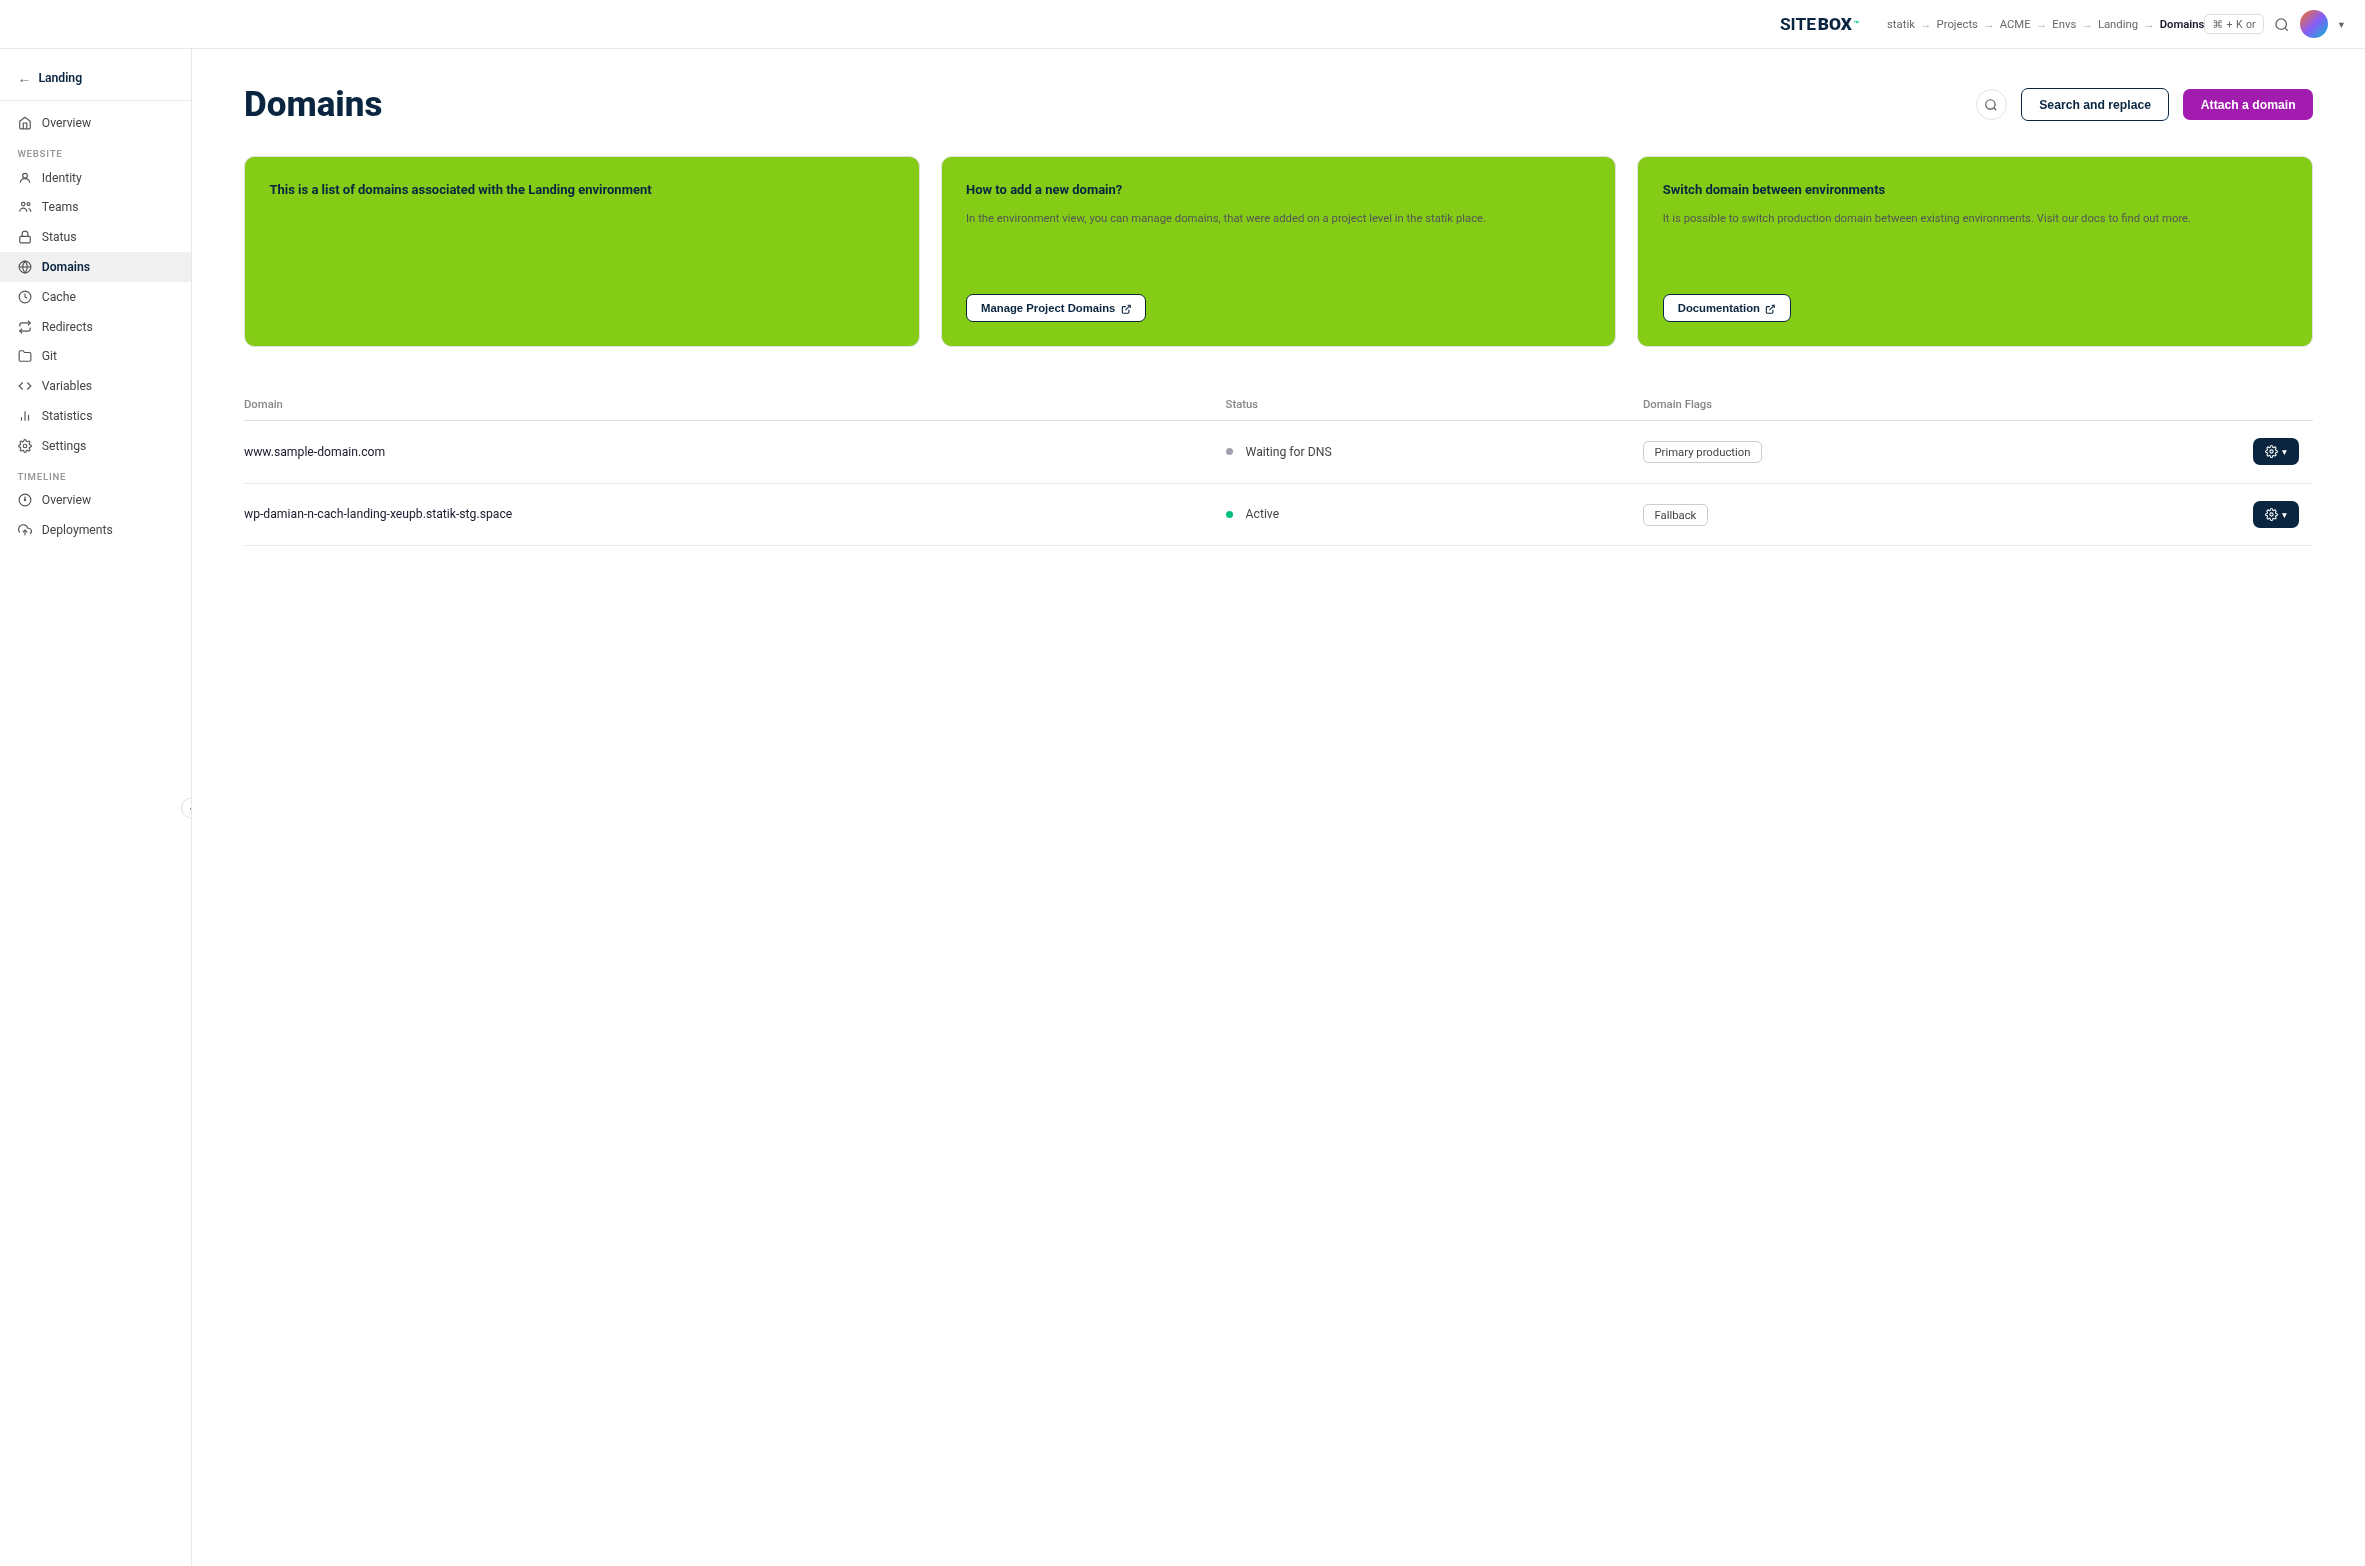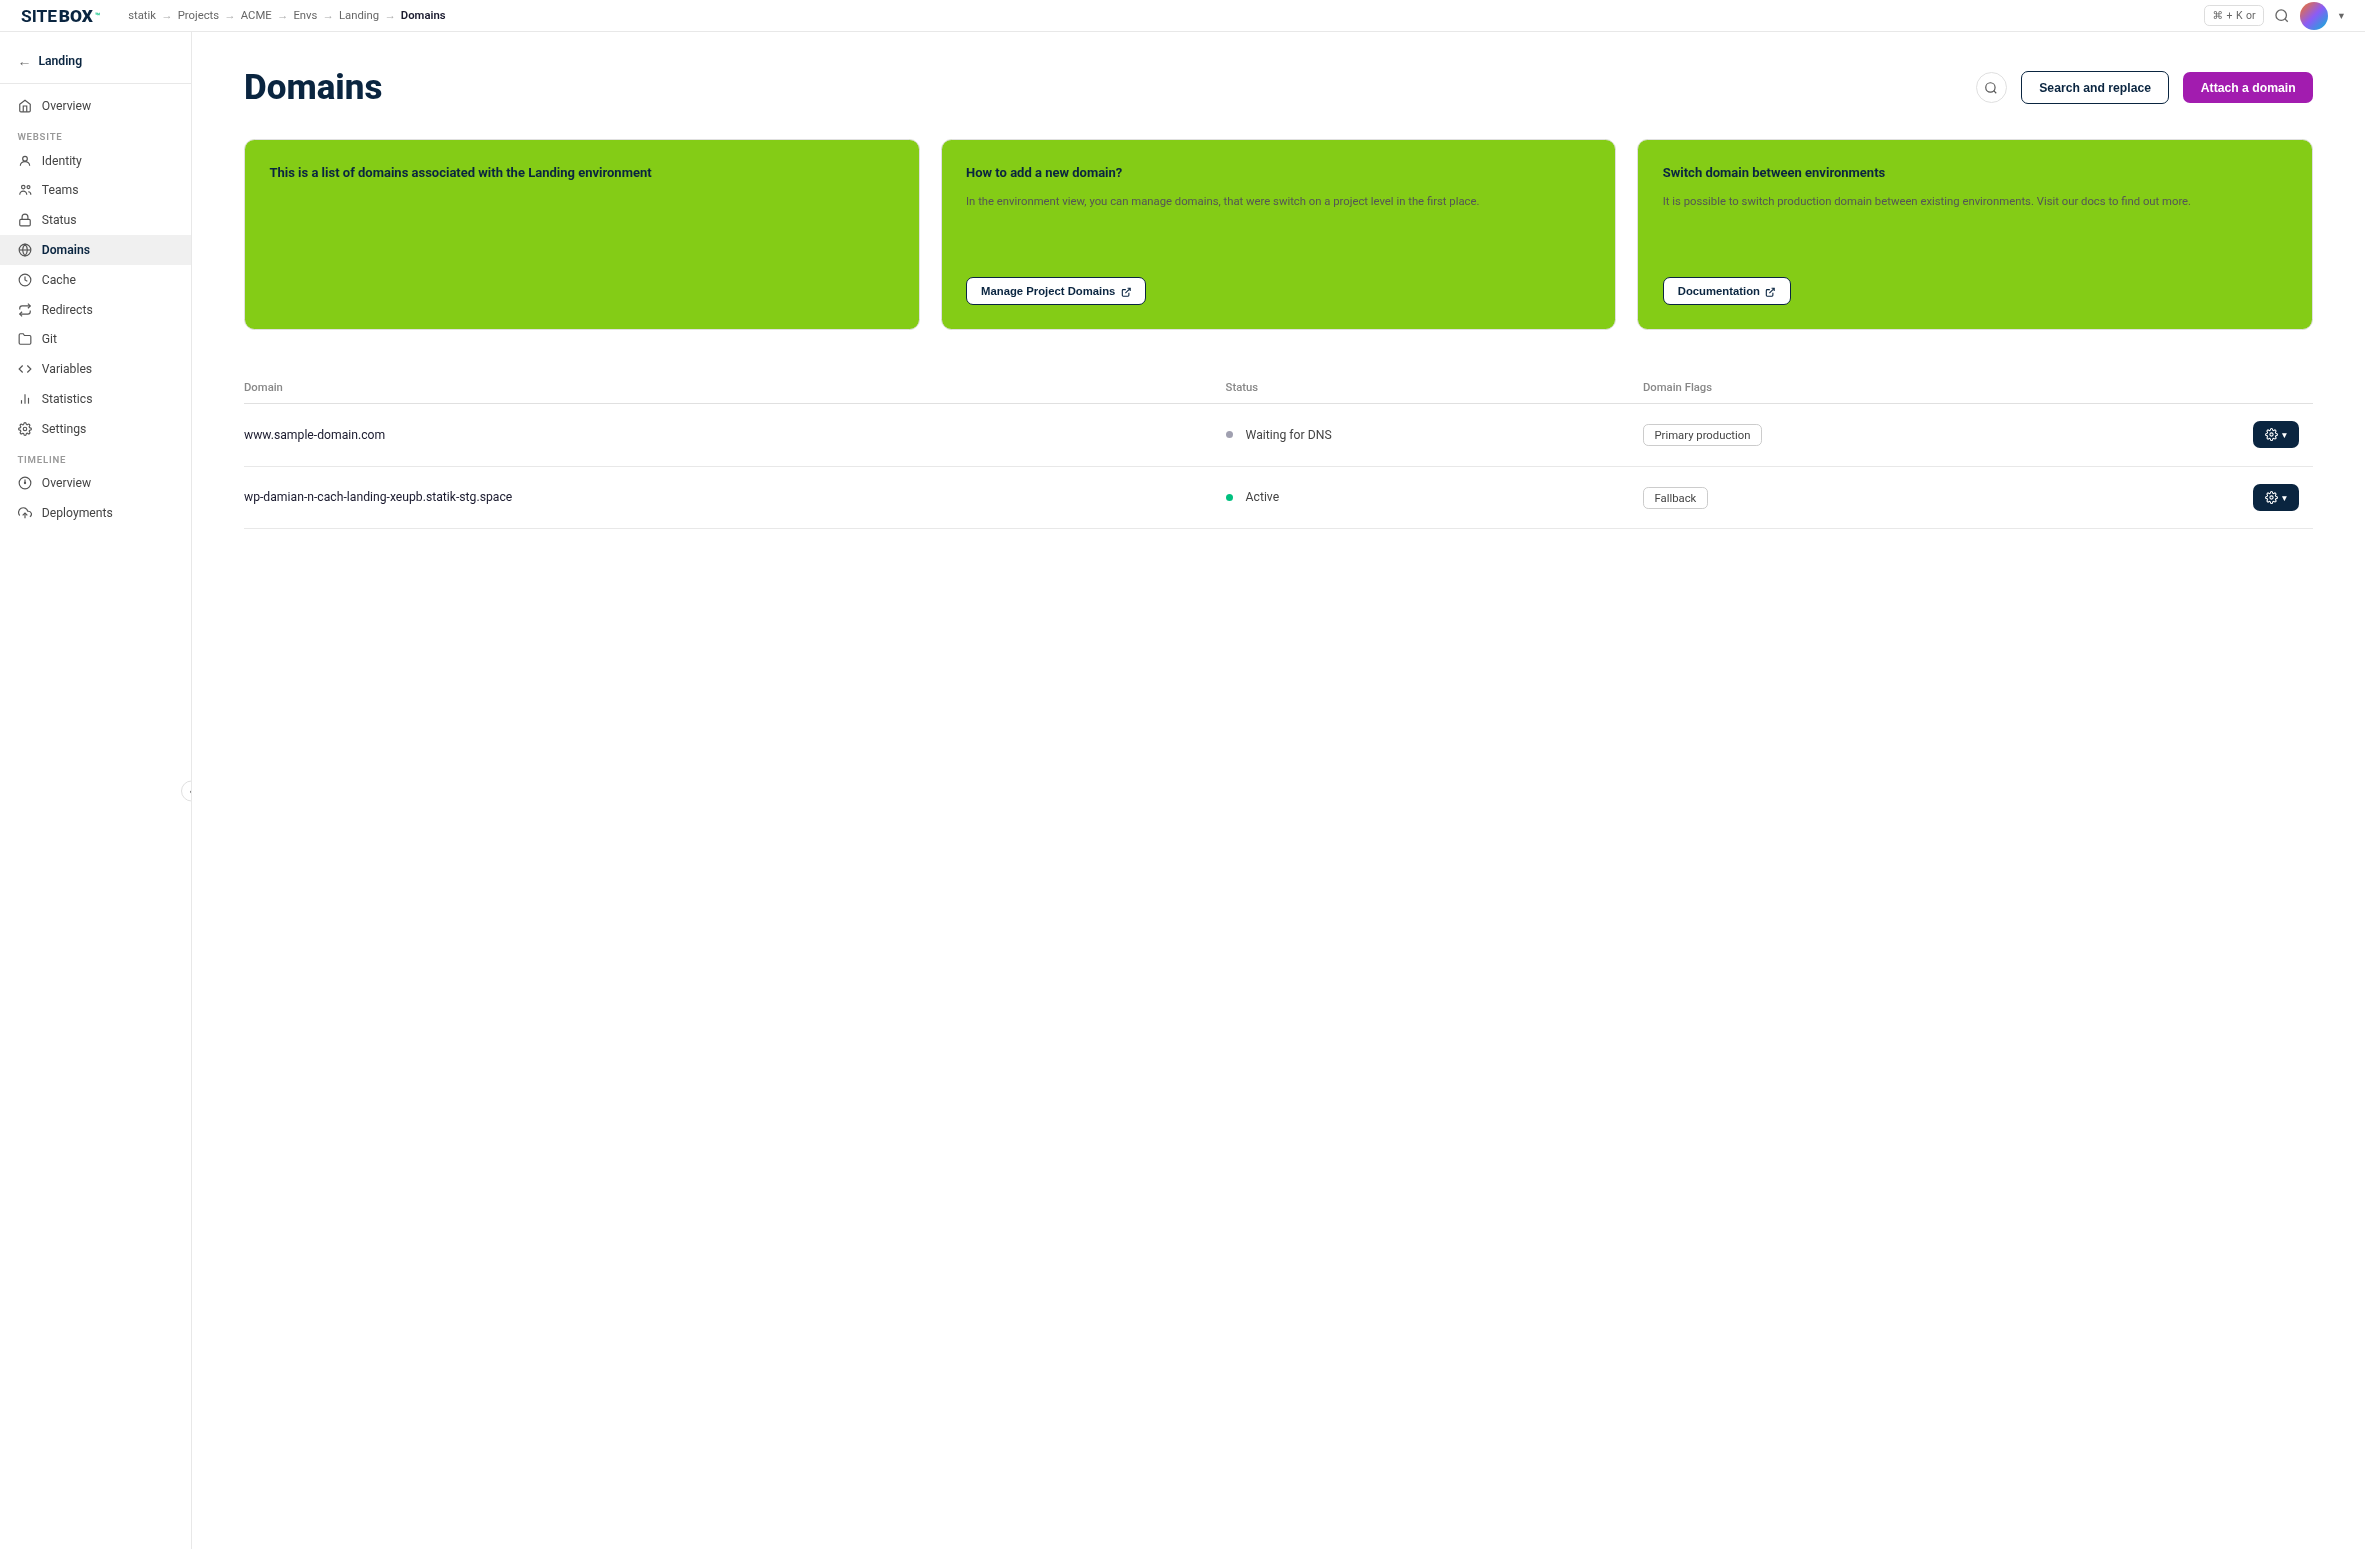--- a/index.html
+++ b/index.html
@@ -2,23 +2,23 @@
 <html style="font-size:14px"><head>
   <meta charset="utf-8">
   <style>
     * { box-sizing: border-box; margin: 0; padding: 0; }
     body { font-family: -apple-system, BlinkMacSystemFont, 'Segoe UI', Roboto, sans-serif; background: #fff; color: #1a1a2e; font-size: 12.2px; }
 
     
     .topnav {
       display: flex;
       align-items: center;
-      justify-content: space-between;
+      justify-content: flex-end;
       padding: 0 21px;
-      height: 32px;
+      height: 49px;
       border-bottom: 0.9px solid #e8e8e8;
       background: #fff;
     }
     .topnav-left { display: flex; align-items: center; gap: 7px; }
     .logo { display: flex; align-items: center; gap: 1.7px; font-size: 17.4px; font-weight: 700; color: #0a2540; margin-right: 21px; }
     .logo-site { color: #0a2540; }
     .logo-box { color: #0a2540; font-weight: 900; }
     .logo-tm { color: #00c07f; font-size: 8.7px; vertical-align: super; }
     .breadcrumb { display: flex; align-items: center; gap: 5.2px; color: #666; font-size: 11.3px; }
     .breadcrumb-sep { color: #aaa; }
@@ -311,21 +311,21 @@
     </div>
 
     <div class="info-cards">
 
       <div class="info-card">
         <h3>This is a list of domains associated with the Landing environment</h3>
       </div>
 
       <div class="info-card">
         <h3>How to add a new domain?</h3>
-        <p>In the environment view, you can manage domains, that were switch on a project level in the first place.</p>
+        <p>In the environment view, you can manage domains, that were added on a project level in the statik place.</p>
         <button class="info-card-btn">
           <span>Manage Project Domains</span>
           <span class="ext-icon">
             <svg width="10.5" height="10.5" viewBox="0 0 24 24" fill="none" stroke="currentColor" stroke-width="2.5">
                 <path d="M18 13v6a2 2 0 01-2 2H5a2 2 0 01-2-2V8a2 2 0 012-2h6"></path>
                 <polyline points="15 3 21 3 21 9"></polyline>
                 <line x1="10" y1="14" x2="21" y2="3"></line>
               </svg>
           </span>
         </button>

